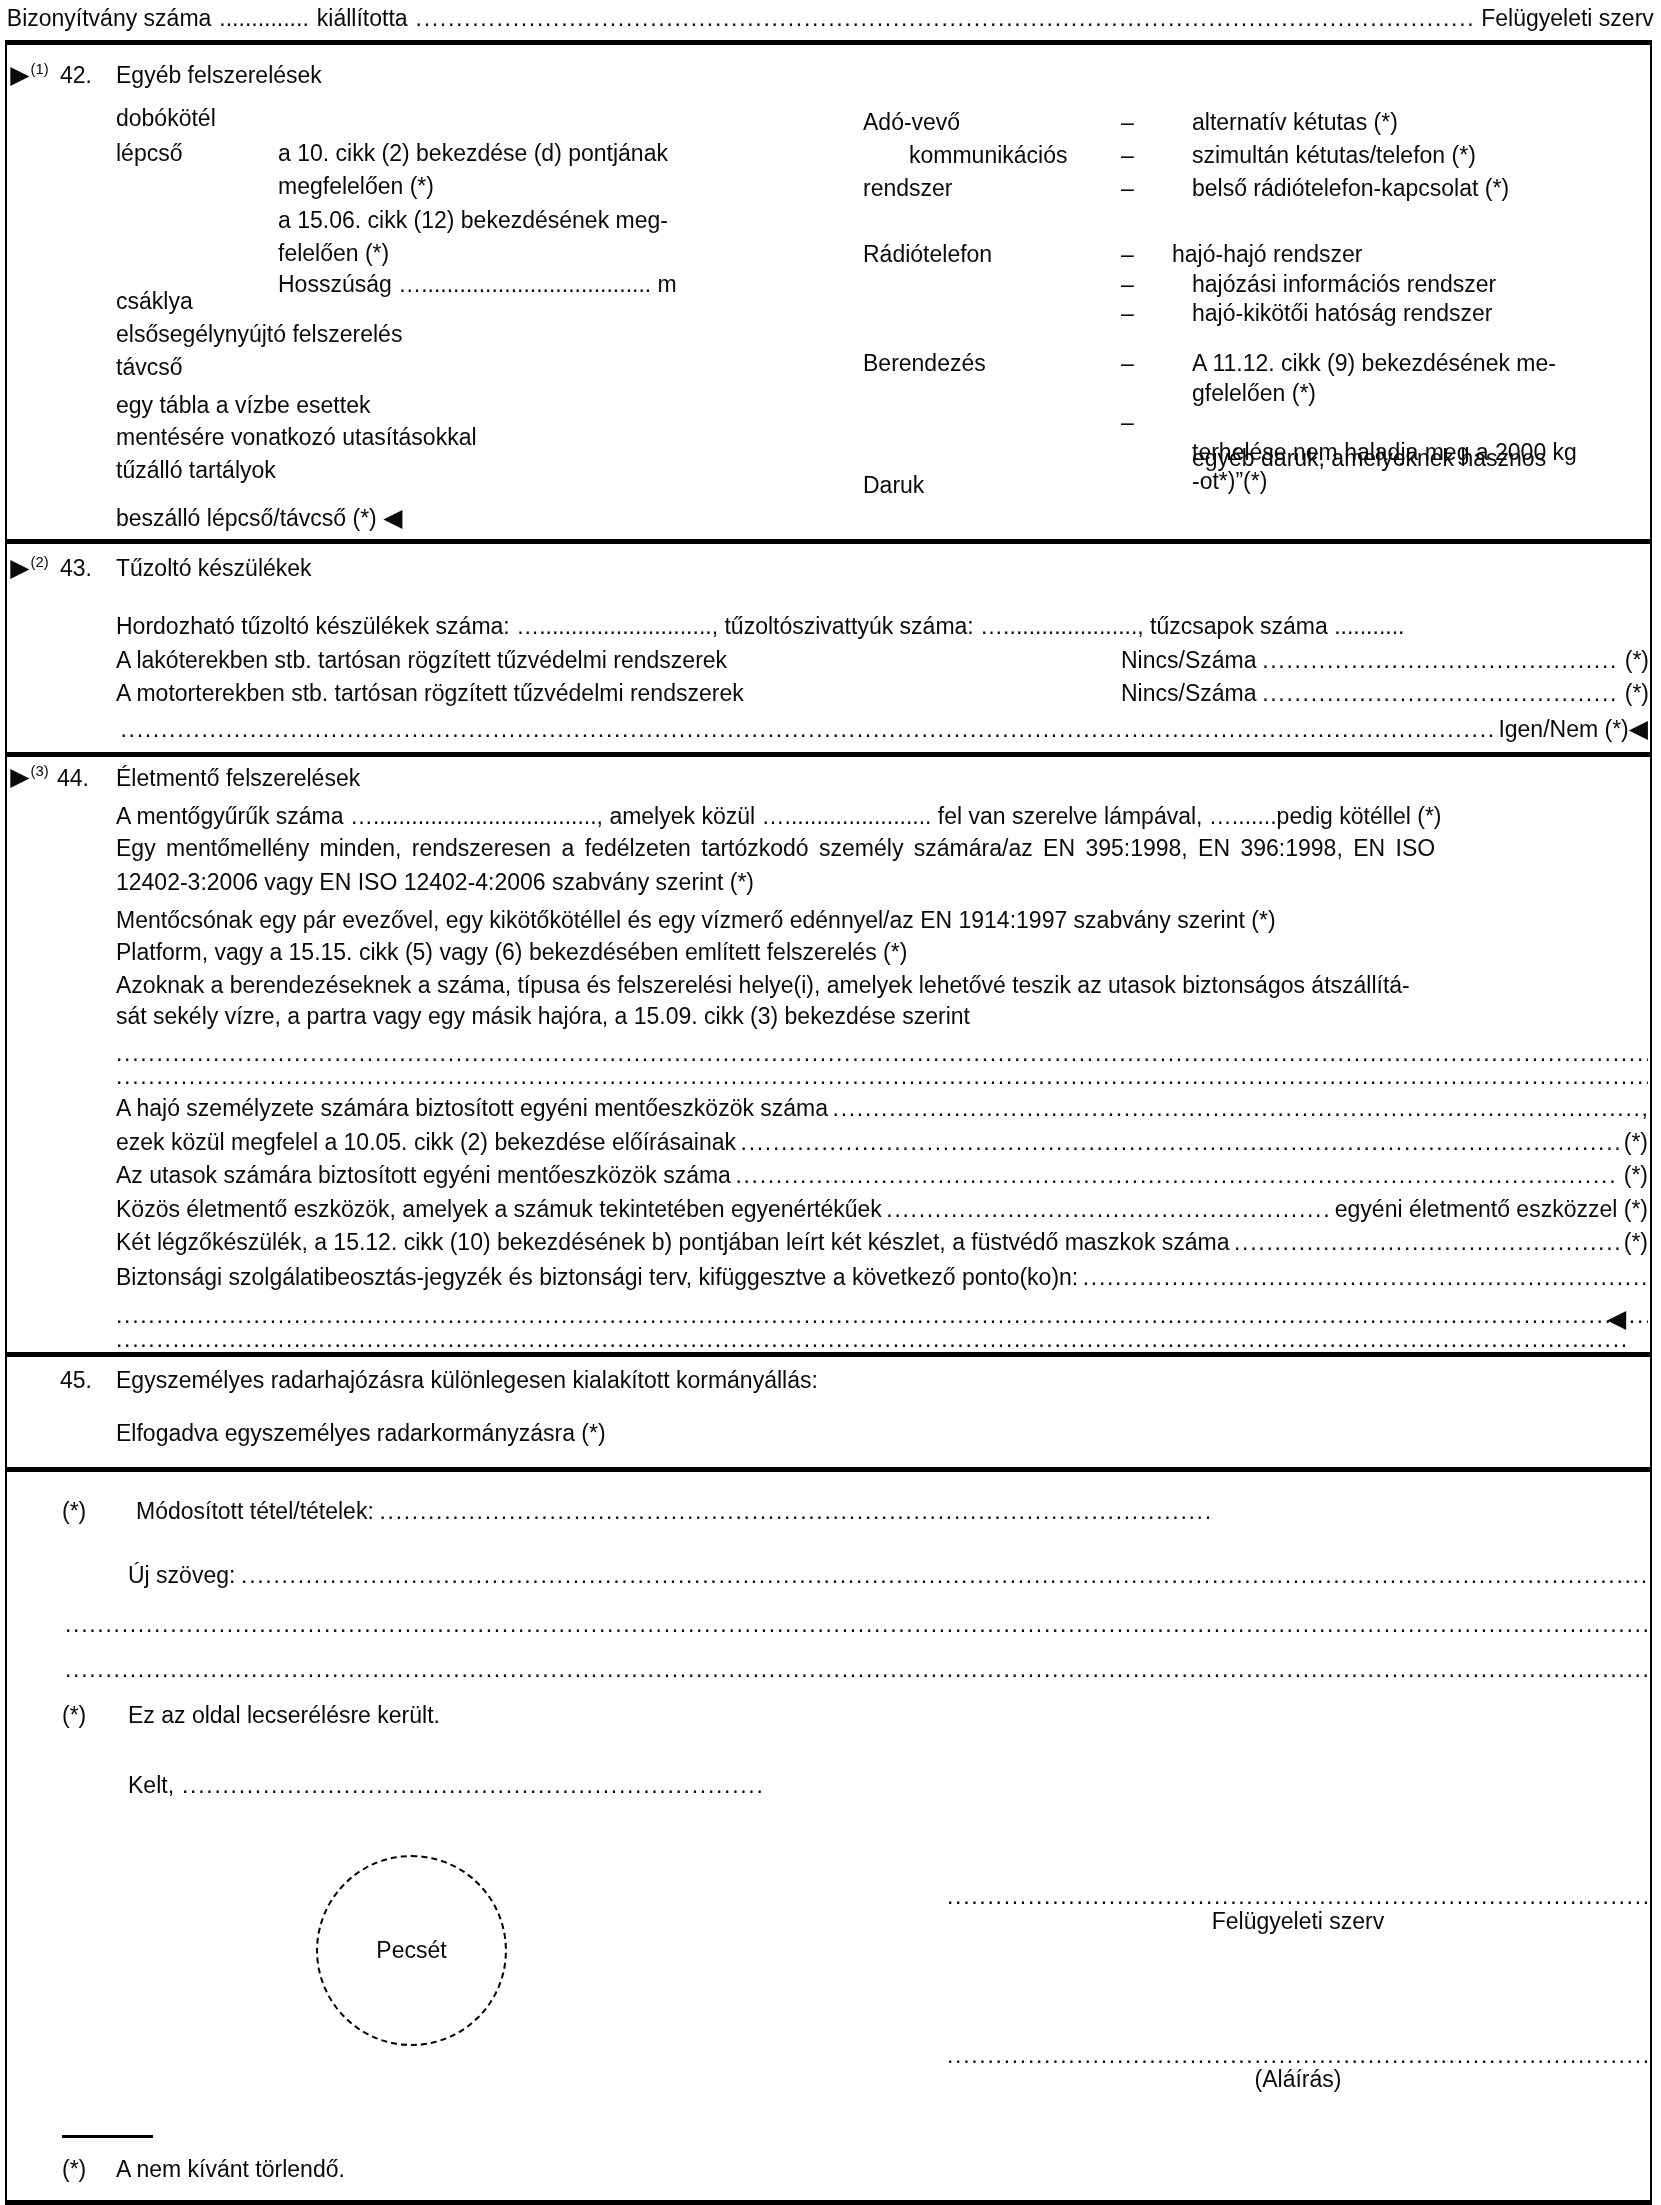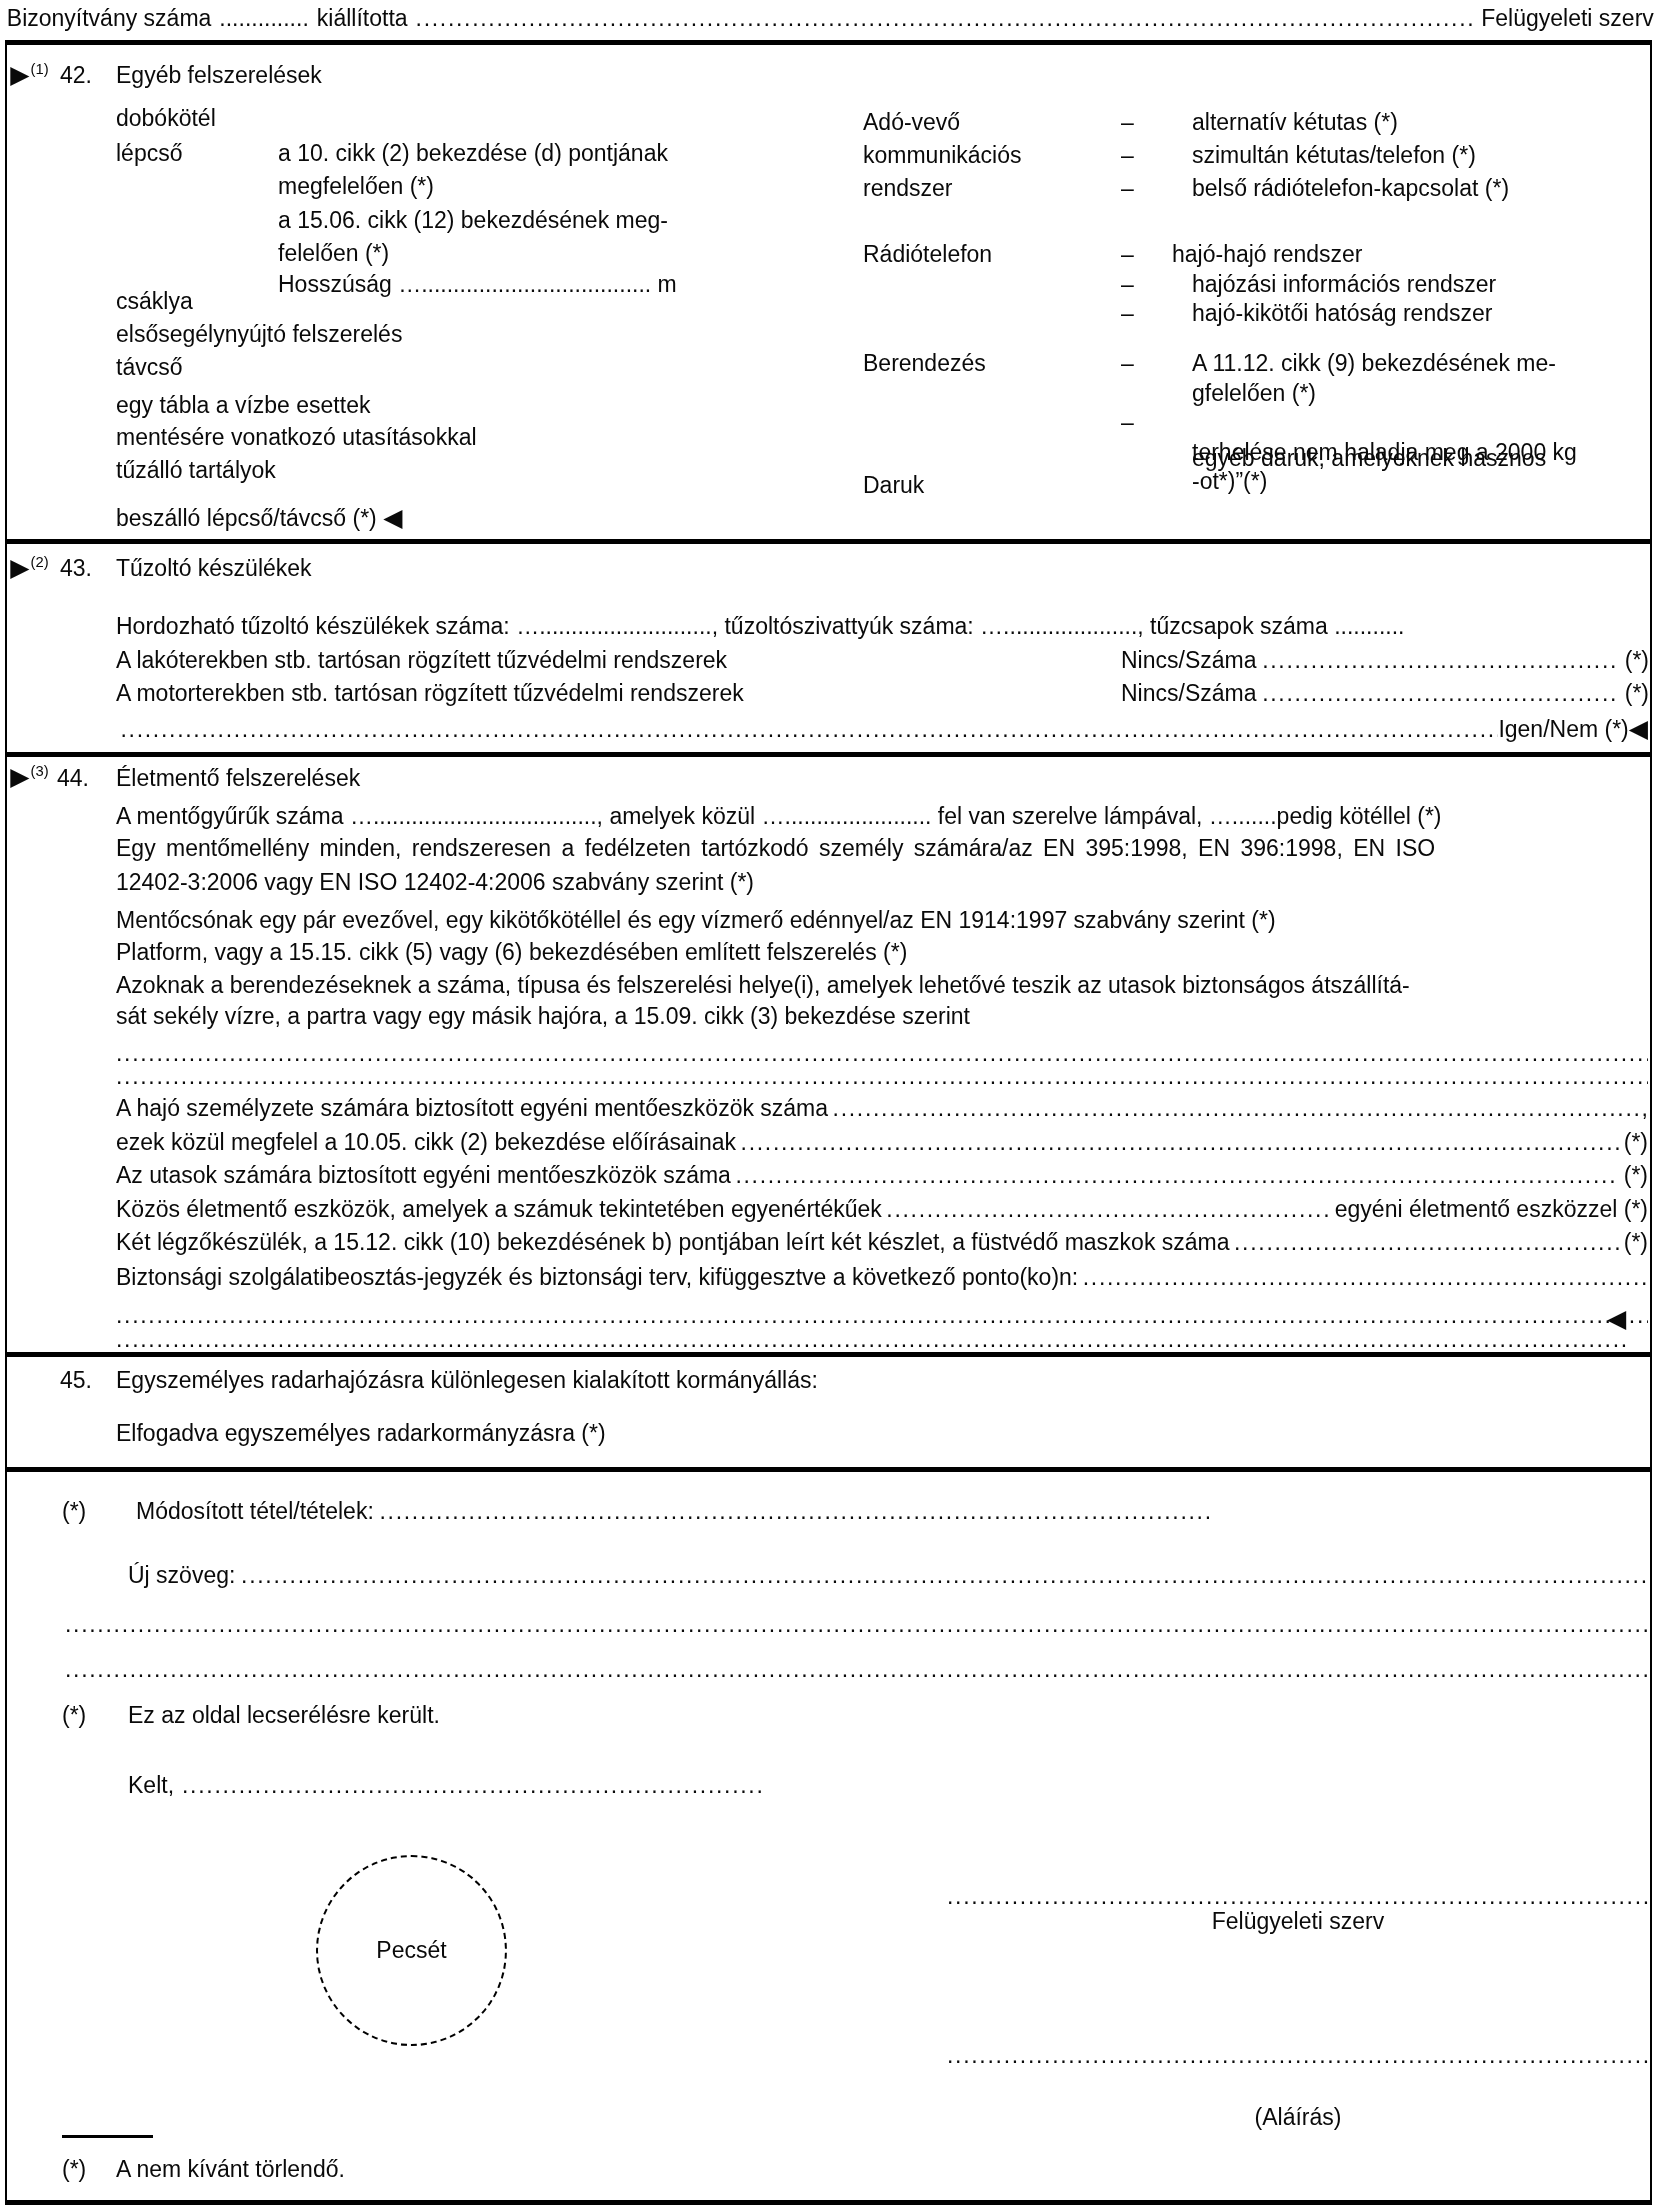--- a/index.html
+++ b/index.html
@@ -58,21 +58,21 @@
   <span class="t" style="left:116px;top:457px;">tűzálló tartályok</span>
   <span class="t" style="left:116px;top:503px;"><span>beszálló lépcső/távcső (*)</span> <span class="closer">◀</span></span>
 
   <span class="t" style="left:278px;top:140px;">a 10. cikk (2) bekezdése (d) pontjának</span>
   <span class="t" style="left:278px;top:173px;">megfelelően (*)</span>
   <span class="t" style="left:278px;top:207px;">a 15.06. cikk (12) bekezdésének meg-</span>
   <span class="t" style="left:278px;top:240px;">felelően (*)</span>
   <span class="t" style="left:278px;top:271px;">Hosszúság ….................................... m</span>
 
   <span class="t" style="left:863px;top:109px;">Adó-vevő</span>
-  <span class="t" style="left:863px;top:142px;">kommunikációs</span>
+  <span class="t" style="left:909px;top:142px;">kommunikációs</span>
   <span class="t" style="left:863px;top:175px;">rendszer</span>
   <span class="t" style="left:863px;top:241px;">Rádiótelefon</span>
   <span class="t" style="left:863px;top:350px;">Berendezés</span>
   <span class="t" style="left:863px;top:472px;">Daruk</span>
 
   <span class="t" style="left:1121px;top:109px;">–</span>
   <span class="t" style="left:1121px;top:142px;">–</span>
   <span class="t" style="left:1121px;top:175px;">–</span>
   <span class="t" style="left:1121px;top:241px;">–</span>
   <span class="t" style="left:1121px;top:271px;">–</span>
@@ -194,20 +194,20 @@
   </div>
 
   <div class="stamp">
     <span>Pecsét</span>
   </div>
 
   <div class="dotrow" style="left:947px;top:1883px;width:702px;">................................................................................................................................................................................................................................................................................................................................................................................................................</div>
   <div class="ctr" style="left:947px;top:1908px;width:702px;">Felügyeleti szerv</div>
 
   <div class="dotrow" style="left:947px;top:2042px;width:702px;">................................................................................................................................................................................................................................................................................................................................................................................................................</div>
-  <div class="ctr" style="left:947px;top:2066px;width:702px;margin-top:38px;">(Aláírás)</div>
+  <div class="ctr" style="left:947px;top:2066px;width:702px;">(Aláírás)</div>
 
   <div class="rule" style="left:62px;top:2135px;width:91px;height:3.4px;"></div>
   <span class="t" style="left:62px;top:2156px;">(*)</span>
   <span class="t" style="left:116px;top:2156px;">A nem kívánt törlendő.</span>
 
 </div>
 
 
 </body></html>

